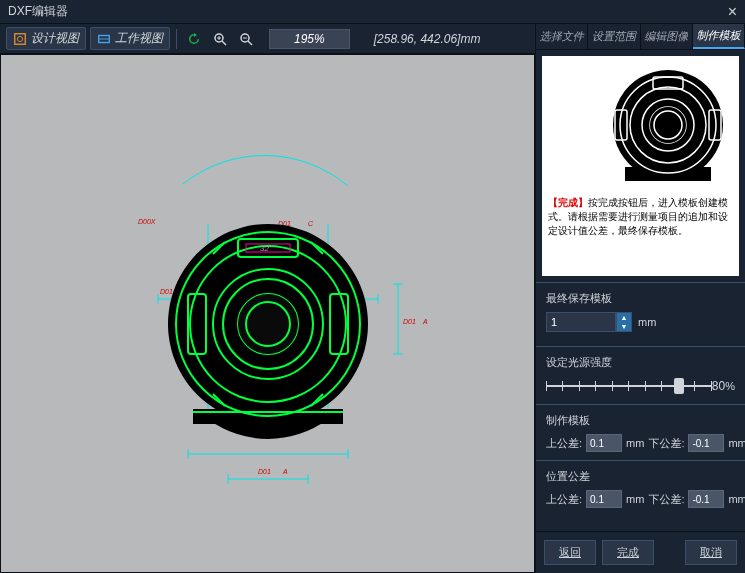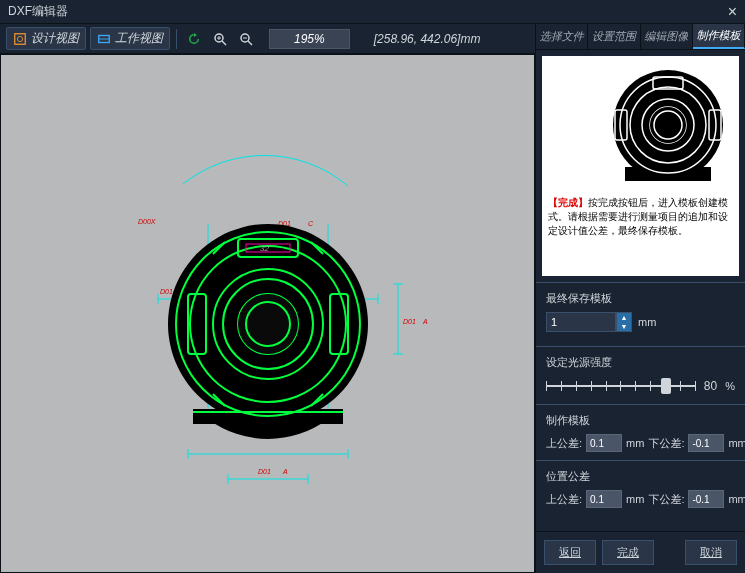--- a/index.html
+++ b/index.html
@@ -196,21 +196,21 @@
     align-items: center; justify-content: center;
     font-size: 7px;
     cursor: pointer;
     color: #fff;
     line-height: 1;
   }
   .unit { font-size: 11px; }
   .slider-row {
     display: flex;
     align-items: center;
-    gap: 8px;
+    gap: 0;
   }
   .slider {
     flex: 1;
     height: 20px;
     position: relative;
   }
   .slider .track {
     position: absolute;
     left: 0; right: 0; top: 50%;
     height: 2px; background: #d0d5db;

